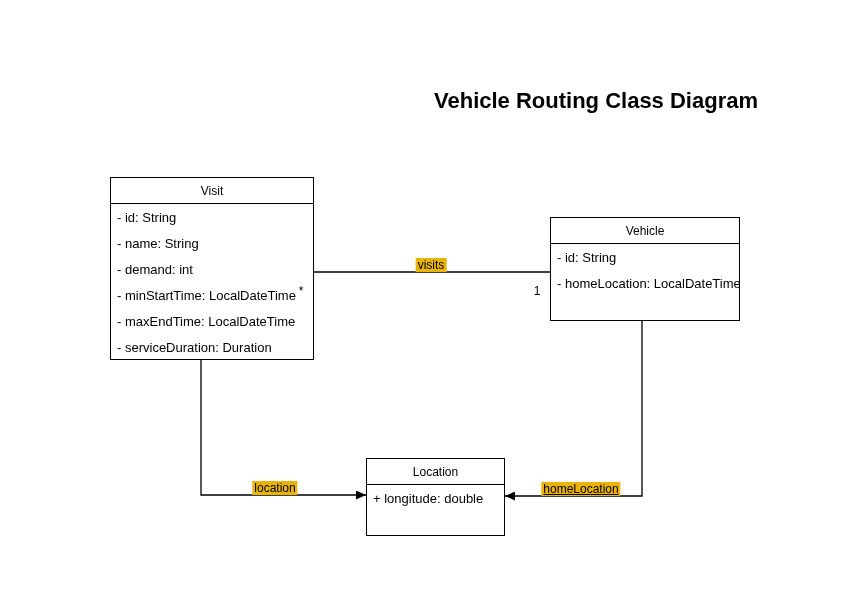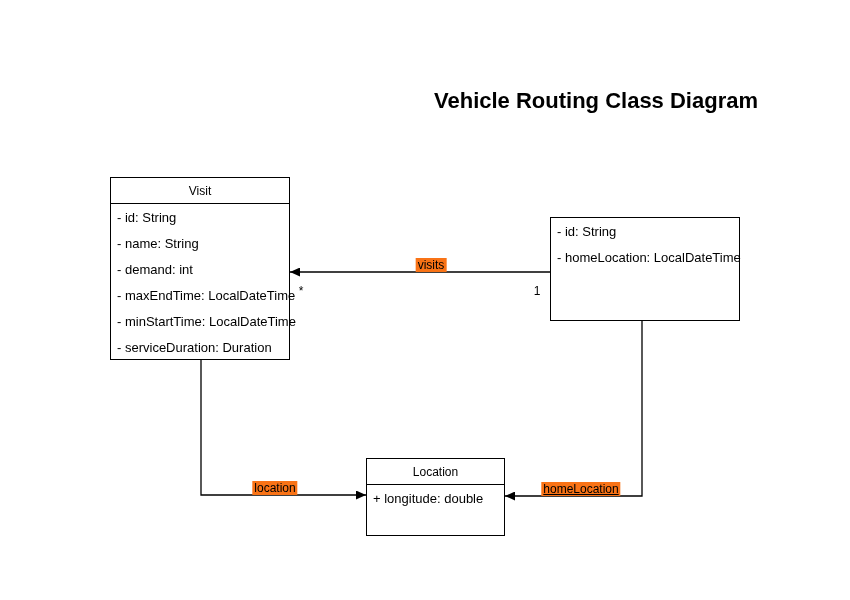--- a/index.html
+++ b/index.html
@@ -41,21 +41,21 @@
   .uml-class .class-field {
     height: 26px;
     display: flex;
     align-items: center;
     padding-left: 6px;
     font-size: 13px;
     color: #000000;
     white-space: nowrap;
   }
 
-  #class-visit    { left: 110px; top: 177px; width: 180px; height: 183px; }
+  #class-visit    { left: 110px; top: 177px; width: 204px; height: 183px; }
   #class-vehicle  { left: 550px; top: 217px; width: 190px; height: 104px; }
   #class-location { left: 366px; top: 458px; width: 139px; height: 78px; }
 
   svg.edges {
     position: absolute;
     left: 0; top: 0;
     width: 850px; height: 600px;
   }
   svg.edges polyline {
     fill: none;
@@ -63,21 +63,21 @@
     stroke-width: 1.3;
   }
 
   .edge-label {
     position: absolute;
     transform: translateX(-50%);
     font-size: 12px;
     line-height: 14px;
     color: #000000;
     white-space: nowrap;
-    background: #f97316;
+    background: #eab308;
     padding: 0 2px;
   }
   .mult-label {
     position: absolute;
     transform: translateX(-50%);
     font-size: 12px;
     line-height: 14px;
     color: #000000;
     background: transparent;
   }
@@ -107,26 +107,27 @@
     <polyline points="201,360 201,495 366,495" marker-end="url(#arrow)"></polyline>
 
     <polyline points="642,321 642,496 505,496" marker-end="url(#arrow)"></polyline>
   </svg>
 
   <div class="uml-class" id="class-visit">
     <div class="class-header">Visit</div>
     <div class="class-field">- id: String</div>
     <div class="class-field">- name: String</div>
     <div class="class-field">- demand: int</div>
+    <div class="class-field">- minStartTime: LocalDateTime</div>
     <div class="class-field">- maxEndTime: LocalDateTime</div>
-    <div class="class-field">- minStartTime: LocalDateTime</div>
     <div class="class-field">- serviceDuration: Duration</div>
   </div>
 
   <div class="uml-class" id="class-vehicle">
+    <div class="class-header">Vehicle</div>
     <div class="class-field">- id: String</div>
     <div class="class-field">- homeLocation: LocalDateTime</div>
   </div>
 
   <div class="uml-class" id="class-location">
     <div class="class-header">Location</div>
     <div class="class-field">+ longitude: double</div>
   </div>
 
   <span class="edge-label" id="label-visits">visits</span>

